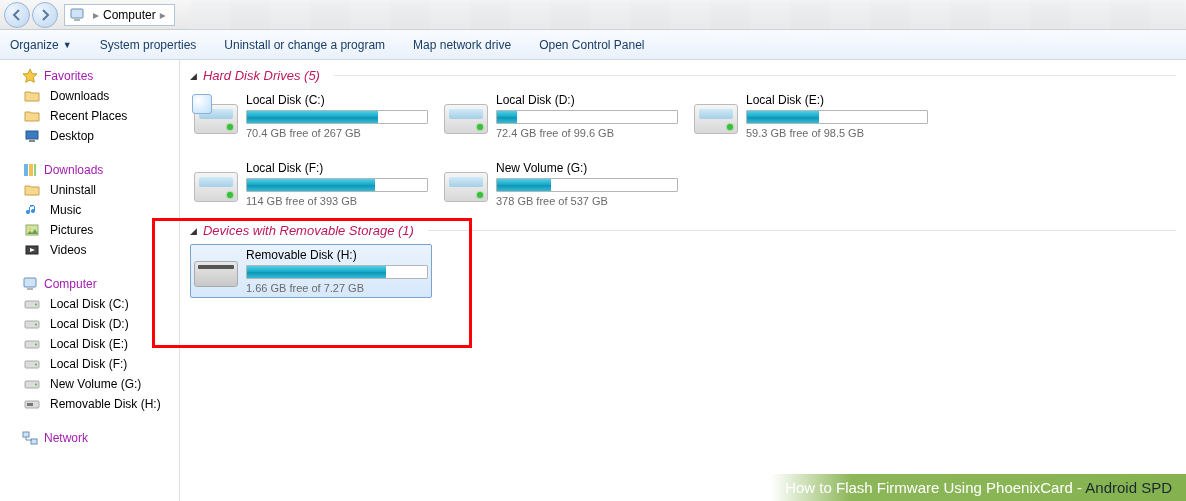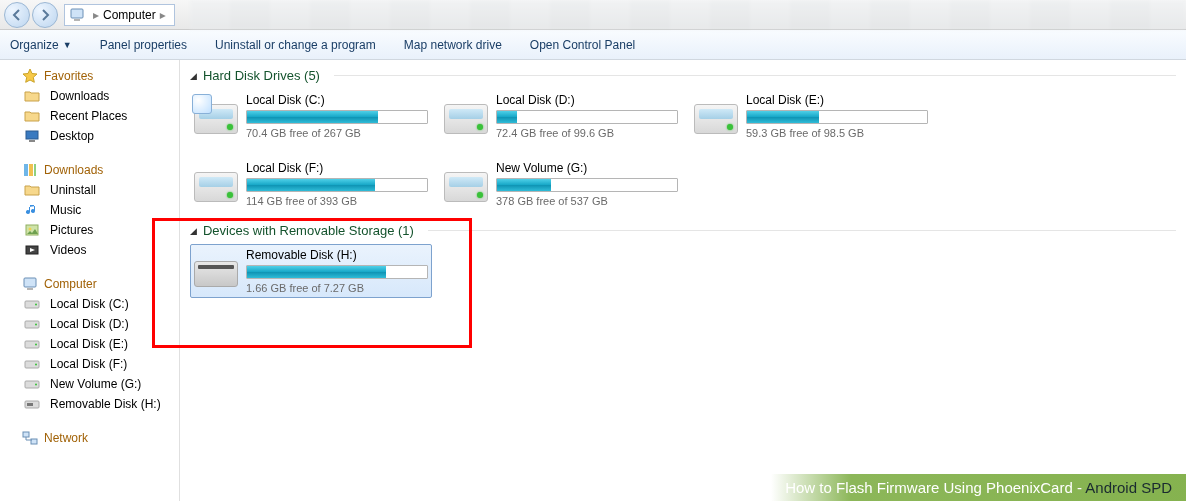--- a/index.html
+++ b/index.html
@@ -21,29 +21,29 @@
 .toolbar .item { display: flex; align-items: center; gap: 4px; cursor: pointer; }
 .toolbar .chev { font-size: 9px; color: #1a3e66; }
 
 
 .content { display: flex; height: calc(501px - 60px); }
 .sidebar { width: 180px; border-right: 1px solid #e0e0e0; padding: 6px 0 6px 6px; overflow: hidden; }
 .main { flex: 1; padding: 4px 10px 0 10px; position: relative; overflow: hidden; }
 
 
 .sb-group { margin-bottom: 14px; }
-.sb-head { display: flex; align-items: center; gap: 6px; font-size: 12px; color: #a16207; padding: 2px 0; }
+.sb-head { display: flex; align-items: center; gap: 6px; font-size: 12px; color: #a21caf; padding: 2px 0; }
 .sb-item { display: flex; align-items: center; gap: 10px; padding: 2px 0 2px 18px; cursor: pointer; }
 .sb-icon { width: 16px; height: 16px; display: flex; align-items: center; justify-content: center; flex-shrink: 0; }
 .sb-arrow { width: 10px; color: #999; font-size: 9px; }
 
 
 .section-head { display: flex; align-items: center; gap: 6px; margin: 4px 0 6px 0; }
 .section-arrow { font-size: 9px; color: #333; }
-.section-title { color: #14532d; font-size: 13px; }
+.section-title { color: #be185d; font-size: 13px; font-style: italic; }
 .section-line { flex: 1; height: 1px; background: #e5e5e5; margin-left: 8px; }
 
 .drives { display: flex; flex-wrap: wrap; gap: 14px 8px; margin-bottom: 12px; }
 .drive { width: 242px; display: flex; align-items: center; gap: 8px; padding: 3px; border: 1px solid transparent; border-radius: 2px; cursor: pointer; }
 .drive.selected { border-color: #7da2ce; background: linear-gradient(#eaf3fd, #d7e8fb); }
 .drive-icon { width: 44px; height: 40px; flex-shrink: 0; position: relative; }
 .drive-info { flex: 1; }
 .drive-name { font-size: 12px; color: #000; margin-bottom: 3px; }
 .drive-bar { height: 14px; border: 1px solid #b5b5b5; background: #fff; border-radius: 1px; overflow: hidden; margin-bottom: 3px; }
 .drive-fill { height: 100%; background: linear-gradient(#4fd0e8, #18a8c8 48%, #0f94b4 52%, #2fbcd8); }
@@ -91,21 +91,21 @@
   </div>
   <div class="blurred-top"></div>
 </div>
 
 <div class="toolbar">
   <div class="item">
     <span>Organize</span>
     <span class="chev">▼</span>
   </div>
   <div class="item">
-    <span>Panel properties</span>
+    <span>System properties</span>
   </div>
   <div class="item">
     <span>Uninstall or change a program</span>
   </div>
   <div class="item">
     <span>Map network drive</span>
   </div>
   <div class="item">
     <span>Open Control Panel</span>
   </div>

